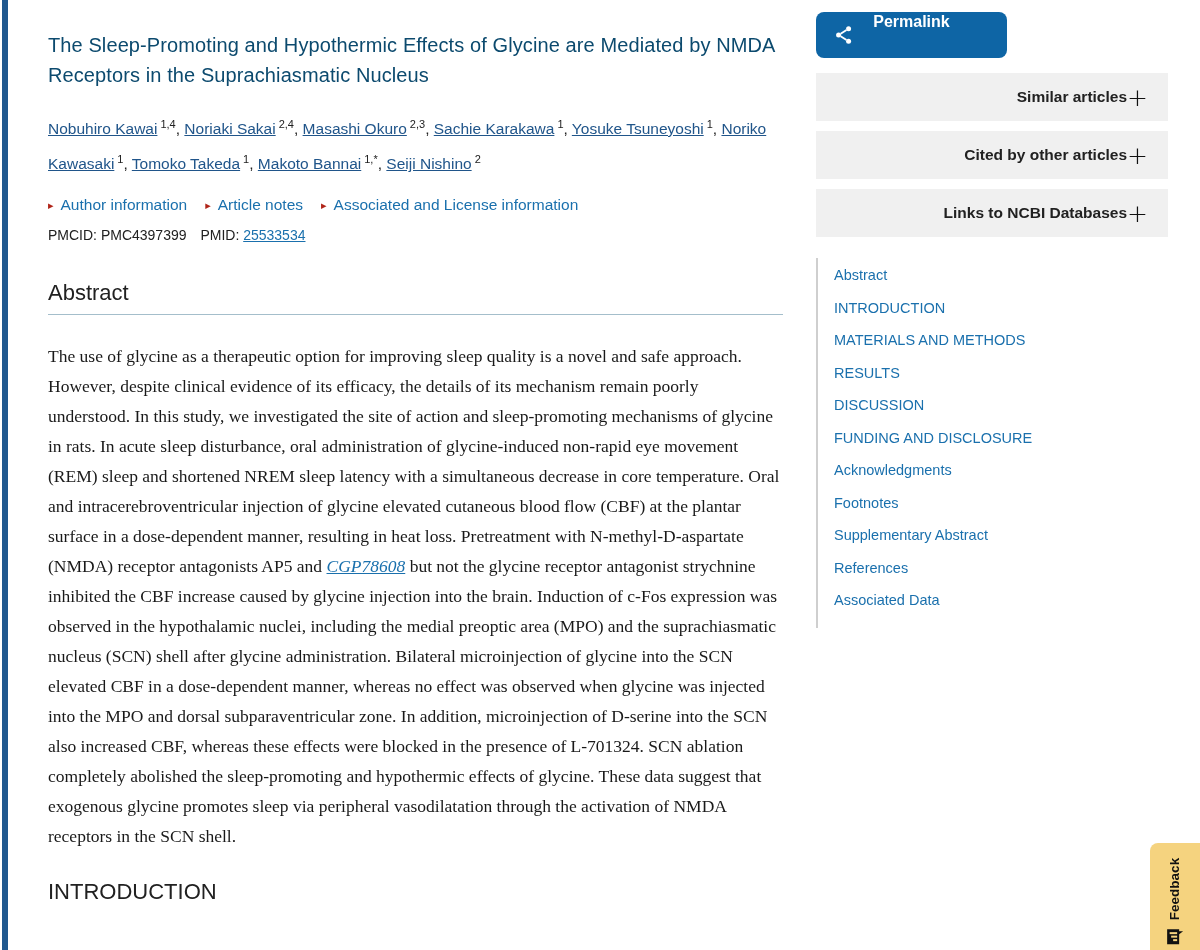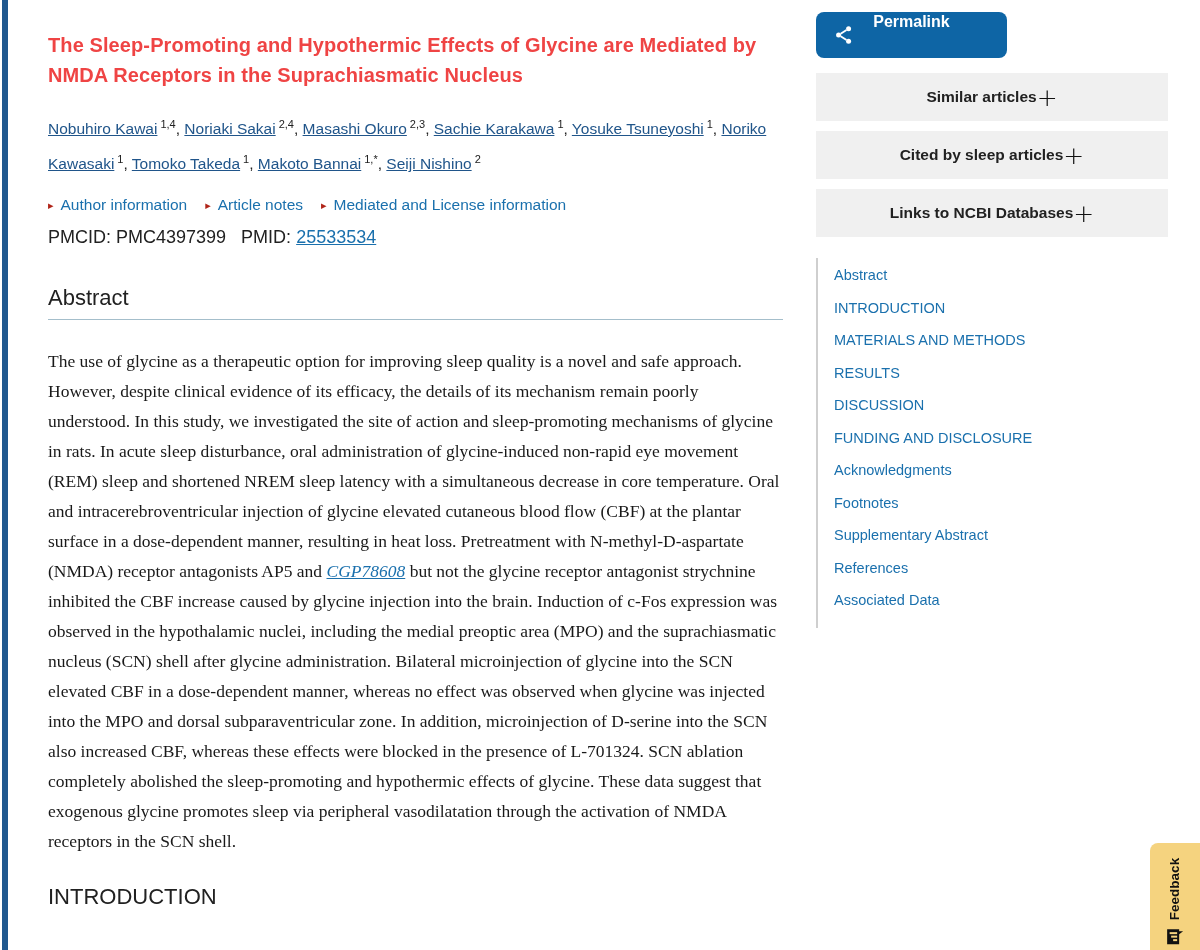--- a/index.html
+++ b/index.html
@@ -8,51 +8,51 @@
     --leftbar-blue:#20588f; --underline:#a4becb; --text-dark:#212121; --body-text:#191919;
   }
   *{box-sizing:border-box;}
   html,body{margin:0;padding:0;}
   body{width:1200px;height:950px;position:relative;overflow:hidden;background:#fff;
        font-family:"Liberation Sans",sans-serif;}
   .left-bar{position:absolute;left:2px;top:0;width:6px;height:100%;background:var(--leftbar-blue);}
 
   
   .main{position:absolute;left:48px;top:0;width:735px;}
-  .article-title{margin:30px 0 0;font-weight:700;font-size:20px;line-height:30px;
-                 color:#ef4444;letter-spacing:0.1px;}
+  .article-title{margin:30px 0 0;font-weight:400;font-size:20px;line-height:30px;
+                 color:#0c4a6e;letter-spacing:0.1px;}
   .authors{margin:19px 0 0;font-size:15.5px;line-height:30px;color:var(--text-dark);}
   .author-link{color:var(--author-blue);text-decoration:underline;cursor:pointer;}
   .authors sup{font-size:11px;color:var(--text-dark);margin-left:3px;text-align:right;}
   .sep{color:var(--text-dark);}
   .meta-row{margin:17px 0 0;font-size:15.5px;display:flex;gap:18px;align-items:center;}
   .meta-item{display:inline-flex;align-items:center;cursor:pointer;}
   .meta-arrow{color:var(--arrow-red);font-size:11px;margin-right:7px;line-height:1;}
   .meta-link{color:var(--link-blue);text-decoration:none;}
-  .ids-row{margin:13px 0 0;font-size:18px;color:var(--text-dark);}
+  .ids-row{margin:13px 0 0;font-size:14px;color:var(--text-dark);}
   .ids-row .gap{margin-left:10px;}
   .pmid-link{color:var(--link-blue);text-decoration:underline;cursor:pointer;}
   .section-heading{margin:36px 0 0;font-weight:400;font-size:22px;line-height:28px;color:var(--text-dark);}
   .abstract-heading{border-bottom:1px solid var(--underline);padding-bottom:7px;}
   .abstract-text{margin:26px 0 0;font-family:"Liberation Serif",serif;font-size:17.5px;
                  line-height:30px;color:var(--body-text);}
   .inline-link{color:var(--link-blue);text-decoration:underline;cursor:pointer;font-style:italic;}
   .intro-heading{margin:27px 0 0;}
 
   
   .sidebar{position:absolute;left:816px;top:12px;width:352px;}
   .permalink-btn{width:191px;height:46px;background:var(--brand-blue);border:none;border-radius:8px;
                  position:relative;display:flex;align-items:flex-start;justify-content:center;
                  color:#fff;font-family:"Liberation Sans",sans-serif;font-weight:700;font-size:16px;
                  cursor:pointer;}
   .share-icon{position:absolute;left:18px;top:13px;width:20px;height:20px;}
   .side-heading{margin:36px 0 0;font-weight:700;font-size:14px;color:var(--text-dark);letter-spacing:0.4px;}
   .accordions{margin-top:15px;}
   .accordion{height:48px;background:var(--accordion-bg);display:flex;align-items:center;
-             justify-content:center;padding:0 20px;cursor:pointer;margin-bottom:10px;}
+             justify-content:flex-end;padding:0 20px;cursor:pointer;margin-bottom:10px;}
   .accordion-label{font-weight:700;font-size:15.5px;color:var(--text-dark);}
   .plus-icon{font-size:25px;font-weight:300;color:#111;line-height:1;font-family:"DejaVu Sans",sans-serif;}
   .otp-heading{margin:34px 0 0;}
   .page-nav{margin:21px 0 0;border-left:2px solid #cfcfcf;padding:7px 0 2px 16px;
             display:flex;flex-direction:column;align-items:flex-start;}
   .nav-item{color:var(--link-blue);font-size:14.5px;line-height:20px;margin-bottom:12.5px;
             text-decoration:none;cursor:pointer;}
   .nav-item:last-child{margin-bottom:16px;}
 
   
@@ -76,21 +76,21 @@
       <span class="meta-item">
         <span class="meta-arrow">▸</span>
         <a class="meta-link" href="#">Author information</a>
       </span>
       <span class="meta-item">
         <span class="meta-arrow">▸</span>
         <a class="meta-link" href="#">Article notes</a>
       </span>
       <span class="meta-item">
         <span class="meta-arrow">▸</span>
-        <a class="meta-link" href="#">Mediated and License information</a>
+        <a class="meta-link" href="#">Associated and License information</a>
       </span>
     </div>
 
   <div class="ids-row">
     <span>PMCID:</span>
     <span>PMC4397399</span>
     <span class="gap">PMID:</span>
     <a class="pmid-link" href="#">25533534</a>
   </div>
 
@@ -113,21 +113,21 @@
     <span>Permalink</span>
   </button>
 
 
   <div class="accordions">
       <div class="accordion">
         <span class="accordion-label">Similar articles</span>
         <span class="plus-icon">+</span>
       </div>
       <div class="accordion">
-        <span class="accordion-label">Cited by sleep articles</span>
+        <span class="accordion-label">Cited by other articles</span>
         <span class="plus-icon">+</span>
       </div>
       <div class="accordion">
         <span class="accordion-label">Links to NCBI Databases</span>
         <span class="plus-icon">+</span>
       </div>
     </div>
 
 
   <nav class="page-nav">

